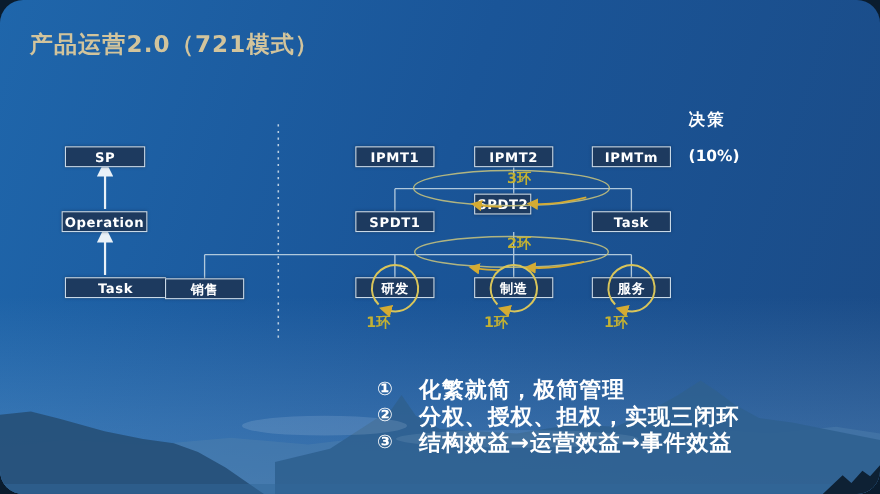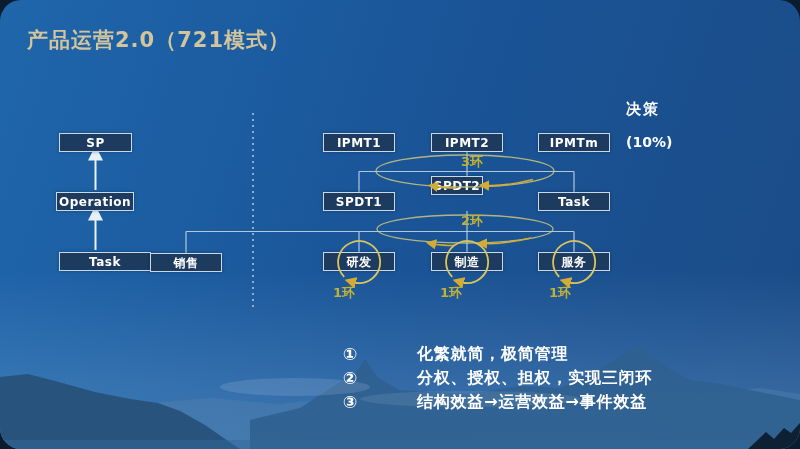--- a/index.html
+++ b/index.html
@@ -28,21 +28,21 @@
     font-weight:bold;color:#c3b133;white-space:nowrap;
   }
   .dec{
     position:absolute;left:626px;width:80px;height:19px;
     color:#ffffff;font-weight:bold;font-size:14px;line-height:19px;white-space:nowrap;
   }
   .dec.hdr{font-size:15px;letter-spacing:2px;}
   .notes{position:absolute;left:339px;top:342px;}
   .note{display:flex;align-items:center;height:24px;color:#ffffff;font-weight:bold;}
   .note .num{width:22px;font-size:17px;margin-right:20px;text-align:center;}
-  .note .ntext{font-size:16px;letter-spacing:.8px;white-space:nowrap;margin-left:36px;}
+  .note .ntext{font-size:20px;letter-spacing:.8px;white-space:nowrap;}
 </style>
 </head>
 <body>
 
 <div class="stage">
 
   <svg viewBox="0 0 800 449" preserveAspectRatio="none">
     <path fill="#4f80ac" opacity="0.45" d="M0,408 L60,400 L130,405 L210,398 L280,404 L350,396 L420,400 L500,394 L570,398 L640,390 L700,394 L760,388 L800,394 L800,449 L0,449 Z"></path>
     <path fill="#2f6190" opacity="0.9" d="M250,420 L300,408 L340,382 L356,372 L365,359 L378,378 L400,390 L430,392 L470,394 L520,386 L560,388 L590,374 L615,360 L637,346 L652,356 L668,368 L690,380 L720,384 L760,392 L800,400 L800,449 L250,449 Z"></path>
     <ellipse cx="295" cy="387" rx="75" ry="9" fill="#dcebf5" opacity="0.14"></ellipse>

